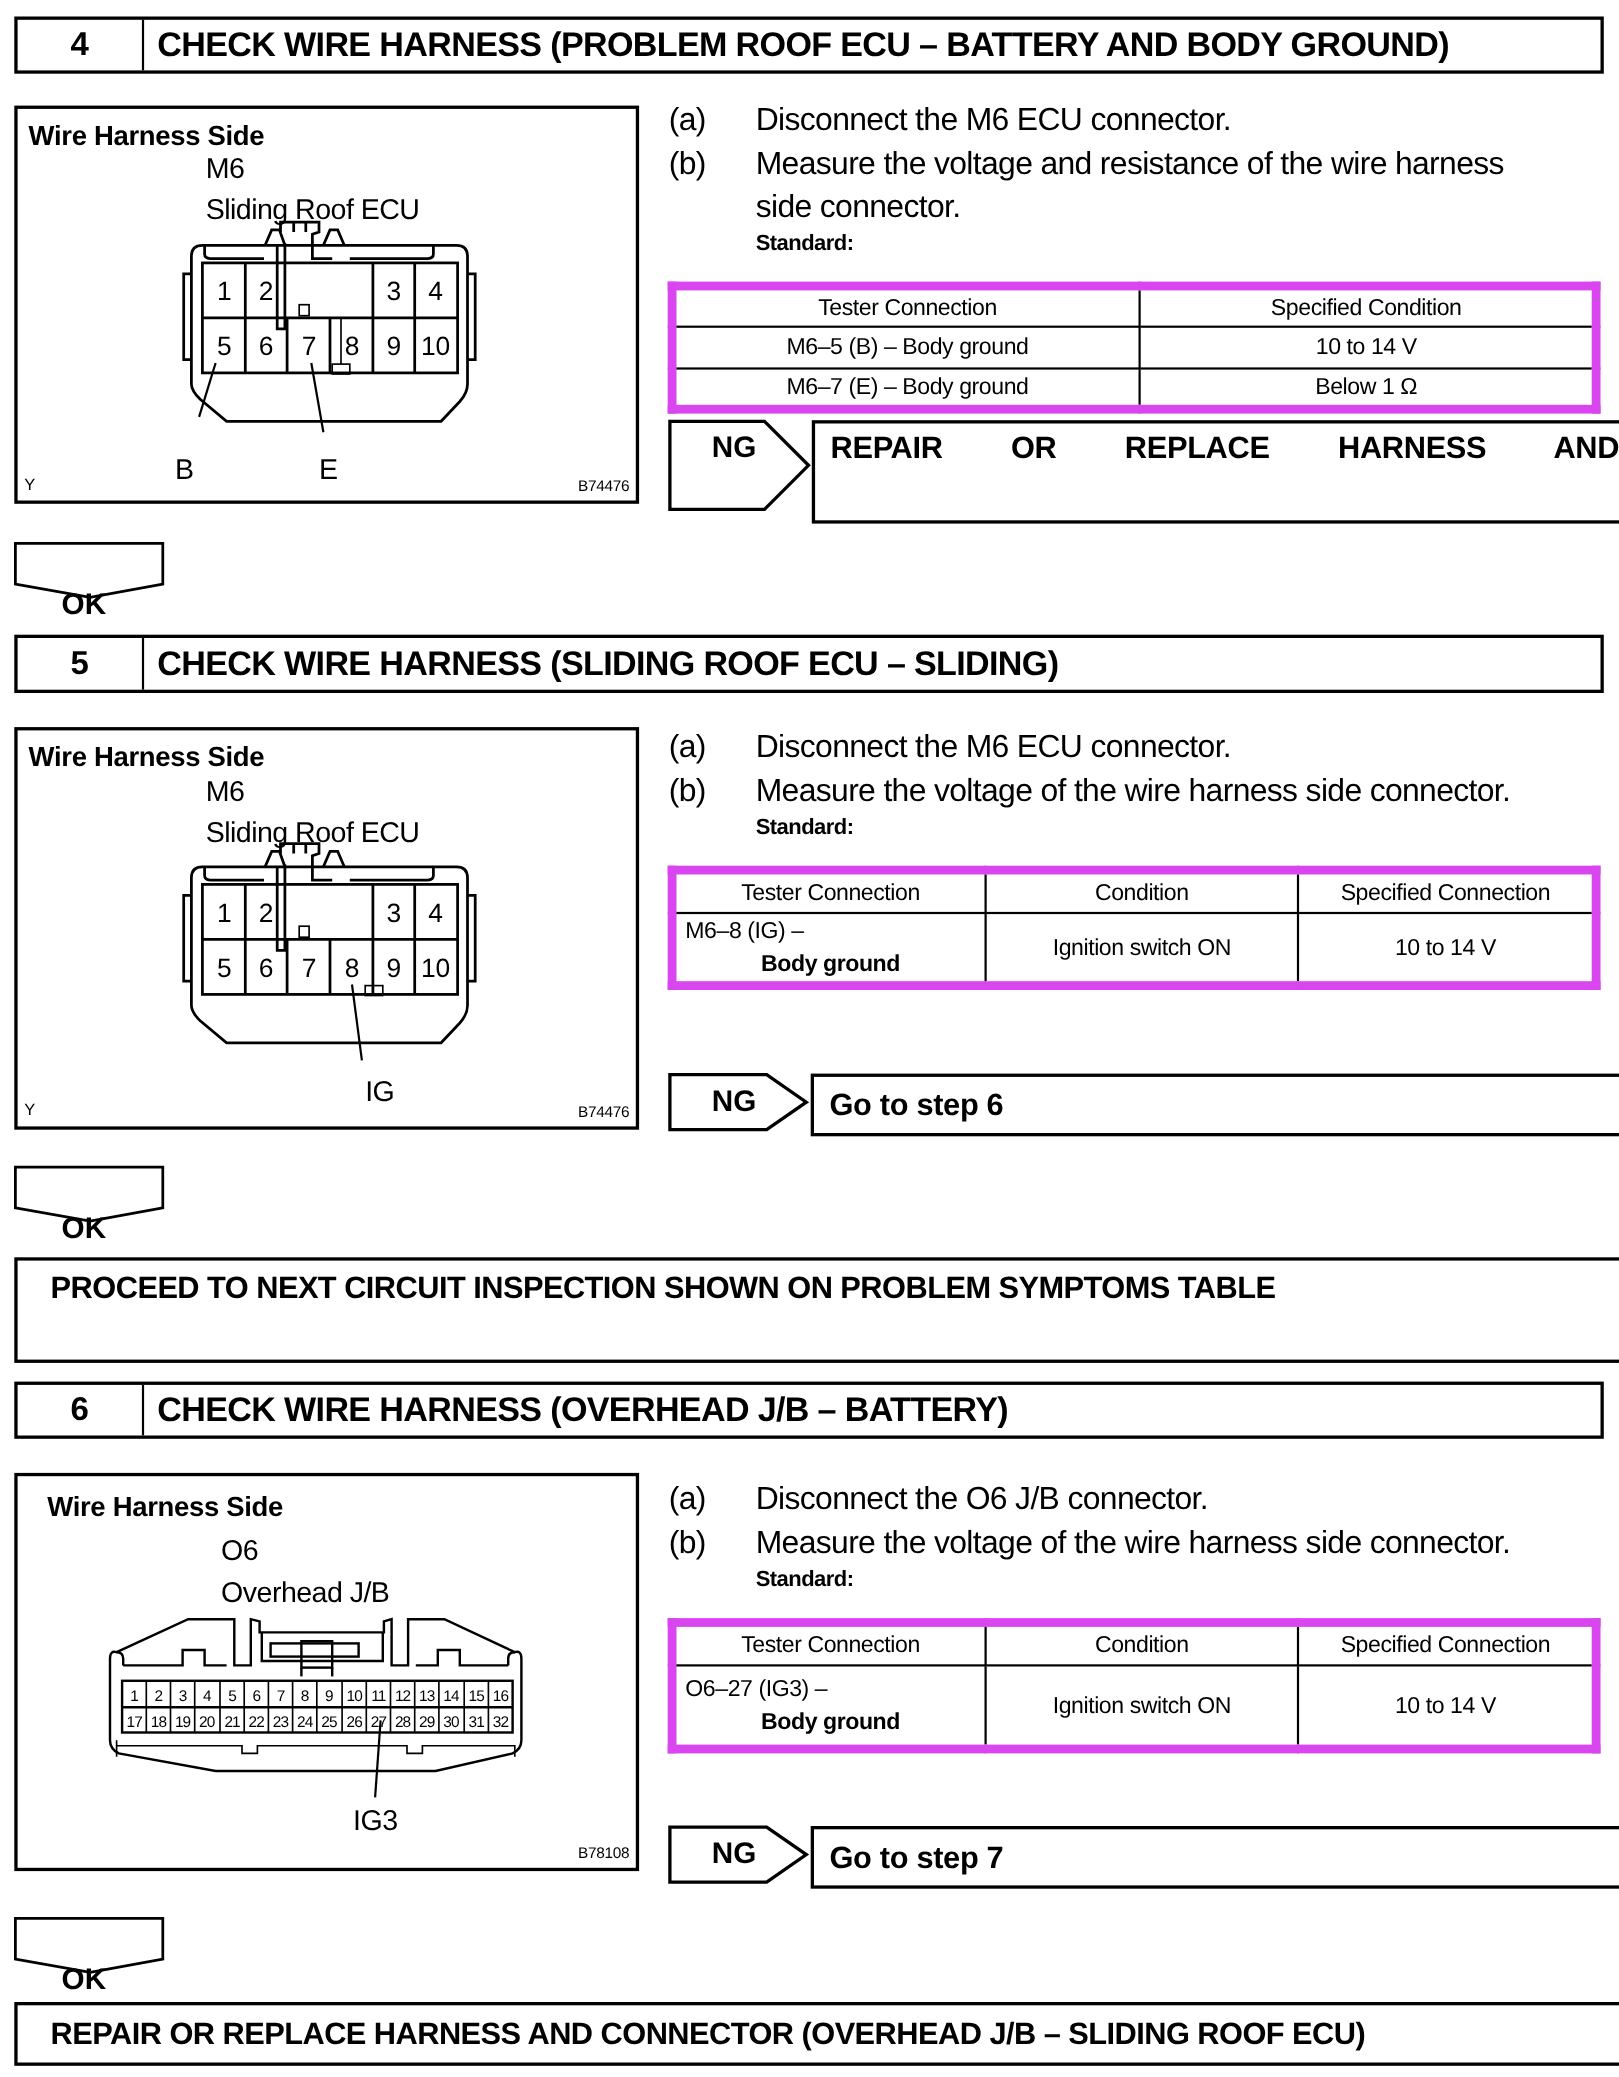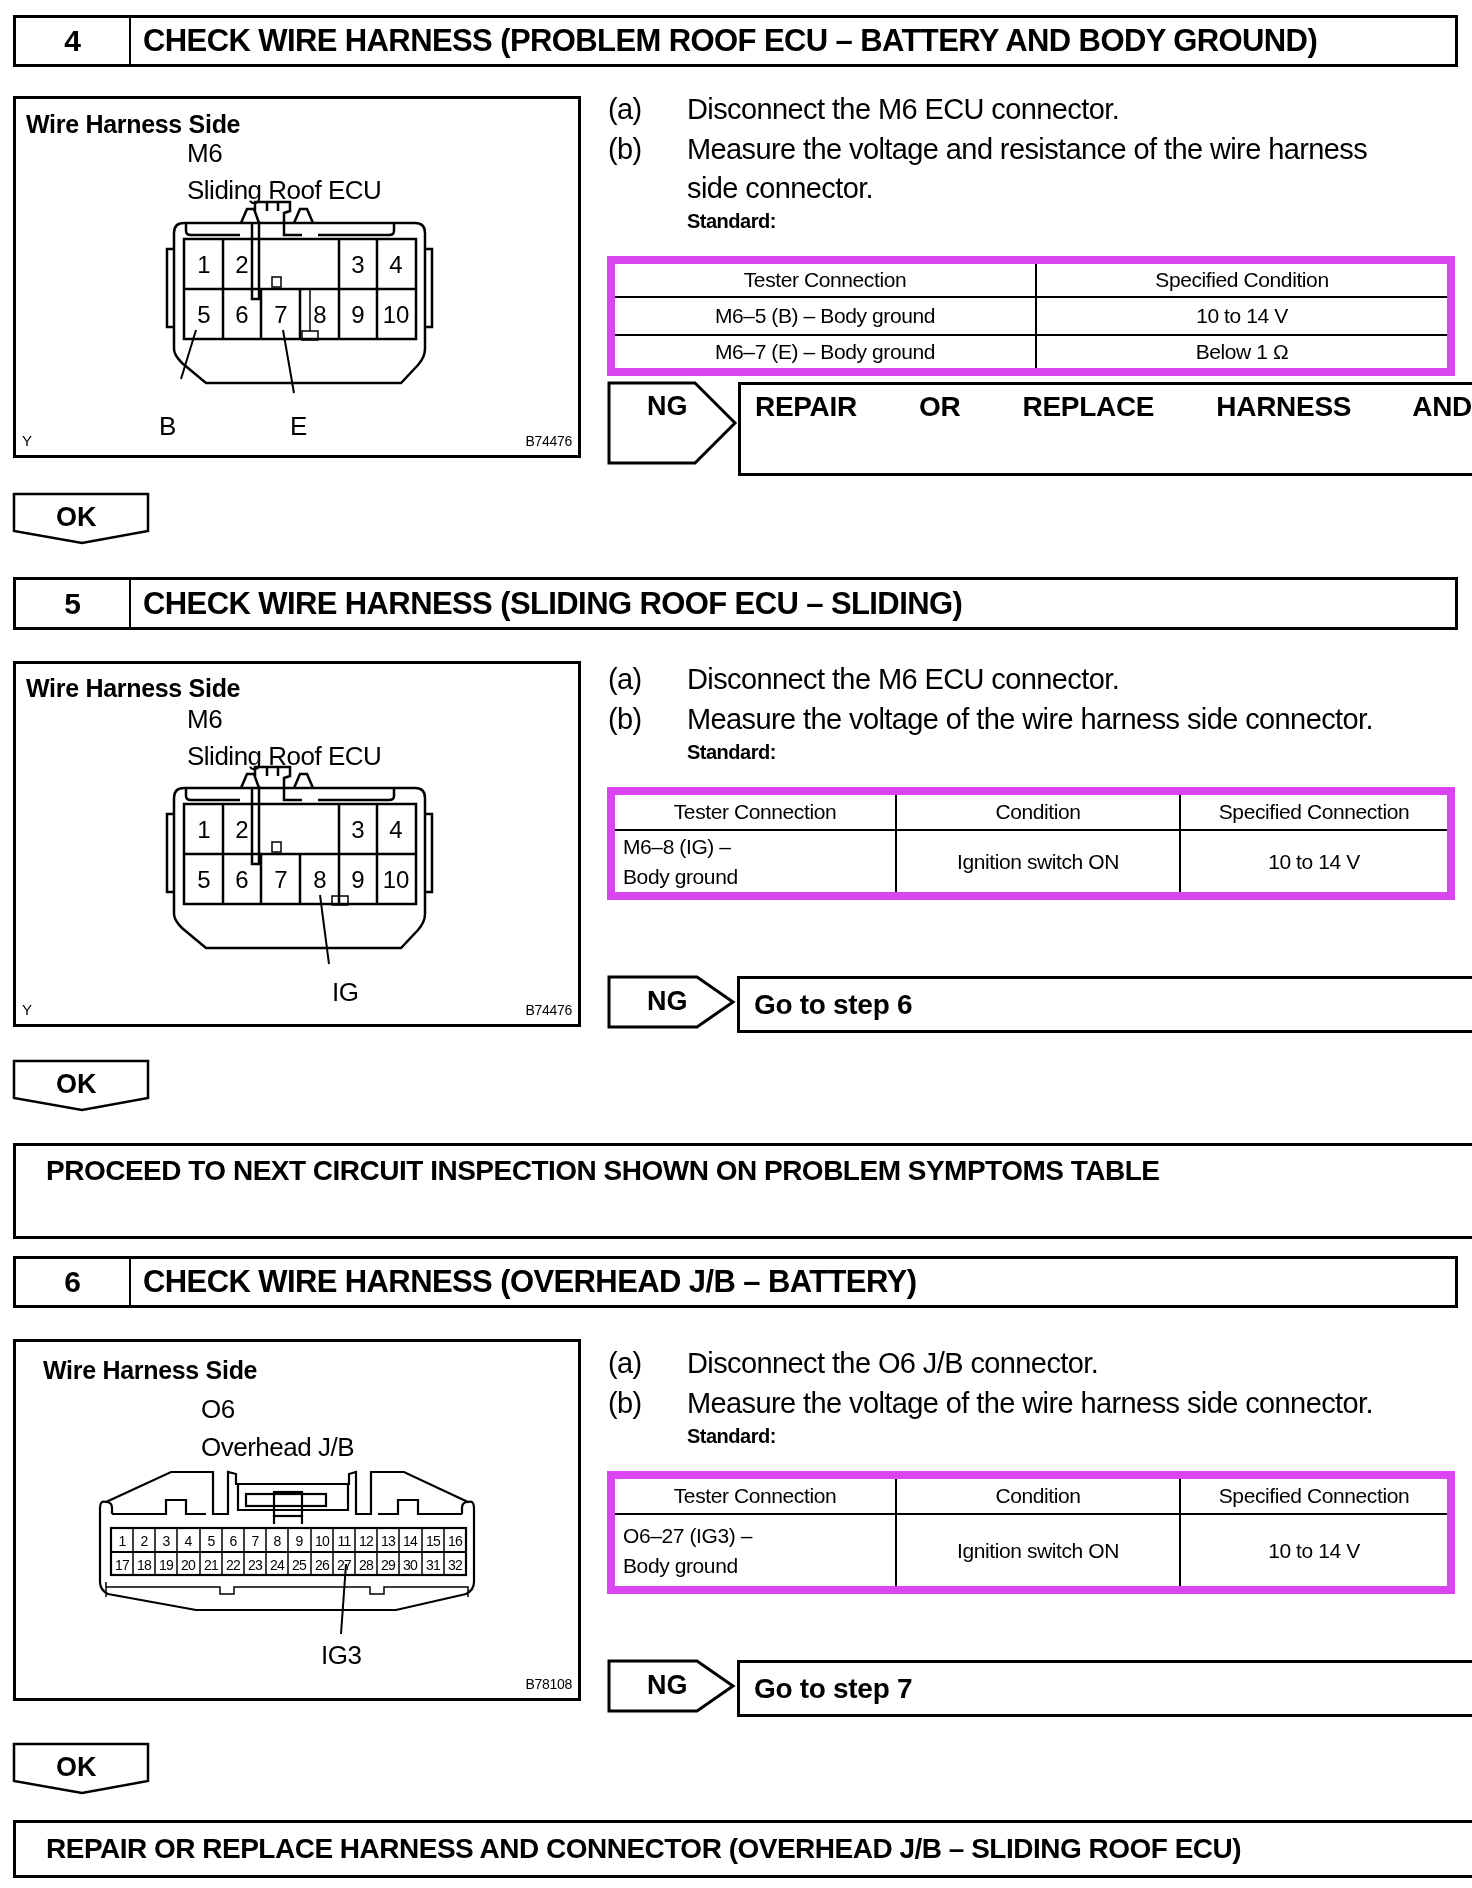--- a/index.html
+++ b/index.html
@@ -18,25 +18,25 @@
   .diag .code { position:absolute; font-size:14px; white-space:nowrap; letter-spacing:-0.3px; }
   .diag svg { position:absolute; left:0; top:0; }
   .step-line { position:absolute; font-size:29px; letter-spacing:-0.6px; white-space:nowrap; }
   .step-line .tag { position:absolute; left:0; }
   .step-line .txt { position:absolute; left:79px; }
   .std { position:absolute; font-weight:bold; font-size:20px; letter-spacing:-0.5px; }
   table.spec { position:absolute; border-collapse:collapse; font-size:21px; letter-spacing:-0.4px; }
   table.spec td, table.spec th { border:2px solid #000; font-weight:normal; text-align:center; padding:0; }
   table.spec { border:8px solid #d946ef; }
   .tc-split { text-align:left !important; padding:0 8px !important; line-height:30px; }
-  .tc-split .l2 { text-align:left; }
+  .tc-split .l2 { text-align:center;font-weight:bold; }
   .ng { position:absolute; }
   .ng-label { position:absolute; font-weight:bold; font-size:27px; }
   .ng-box { position:absolute; border:3px solid #000; font-weight:bold; font-size:28px; letter-spacing:-0.3px; }
-  .ok-label { position:absolute; font-weight:bold; font-size:27px; }
+  .ok-label { position:absolute; font-weight:bold; font-size:27px;margin-top:32px; }
   .big-box { position:absolute; border:3px solid #000; font-weight:bold; font-size:28px; letter-spacing:-0.5px; white-space:nowrap; }
 </style>
 </head>
 <body>
 
 <div class="abs hdr" style="left:13px;top:15px;width:1445px;height:52px;">
   <div class="num">4</div>
   <div class="ttl">CHECK WIRE HARNESS (PROBLEM ROOF ECU – BATTERY AND BODY GROUND)</div>
 </div>
 

